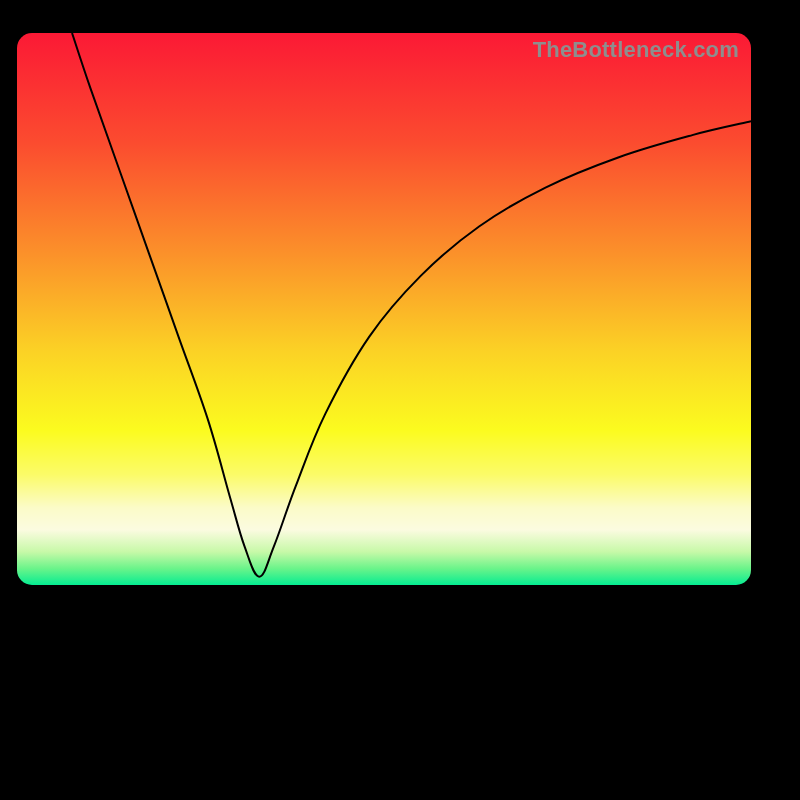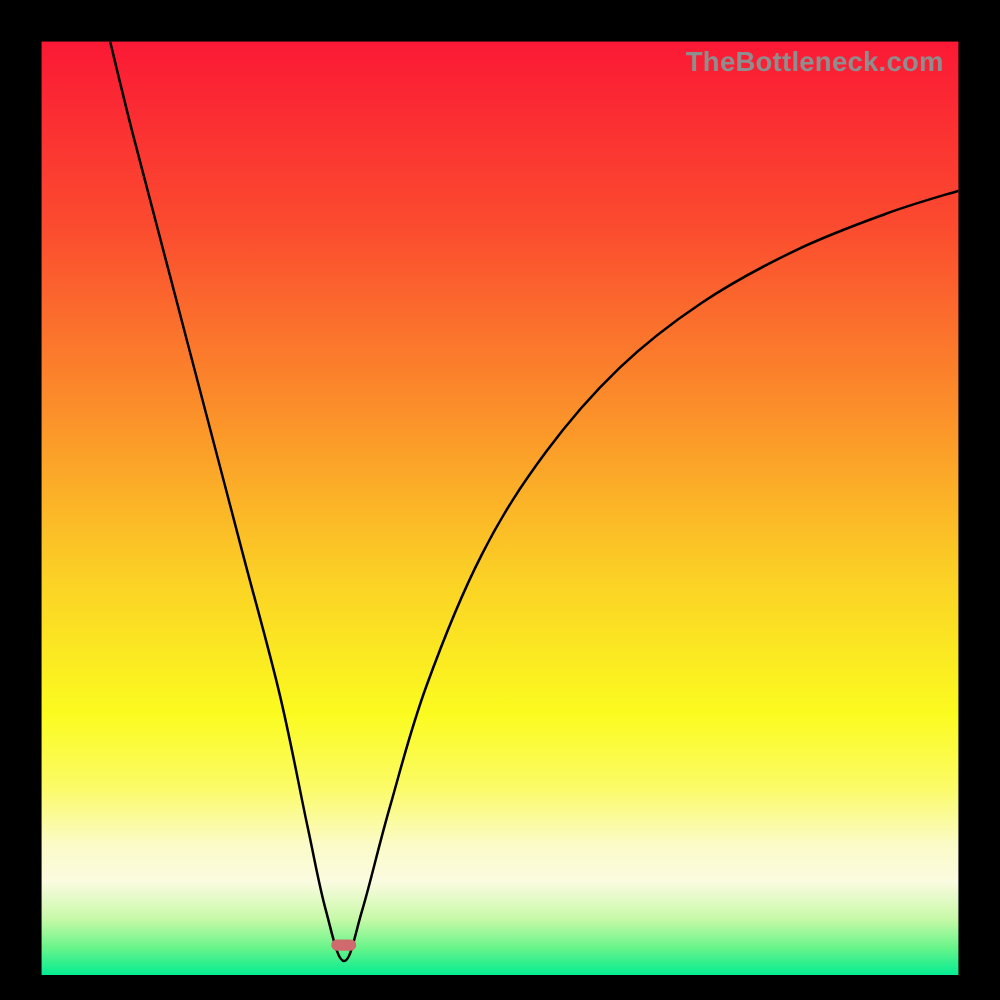--- a/index.html
+++ b/index.html
@@ -14,24 +14,25 @@
     position: absolute;
     top: 0;
     left: 0;
     width: 800px;
     height: 800px;
     background: #000;
   }
   .plot-area {
     position: absolute;
     top: 33px;
-    left: 33px;
+    left: 17px;
     width: 734px;
-    height: 747px;
+    height: 552px;
     overflow: hidden;
+    border-radius: 15px;
   }
   .gradient {
     position: absolute;
     top: 0;
     left: 0;
     width: 100%;
     height: 100%;
   }
   .watermark {
     position: absolute;

